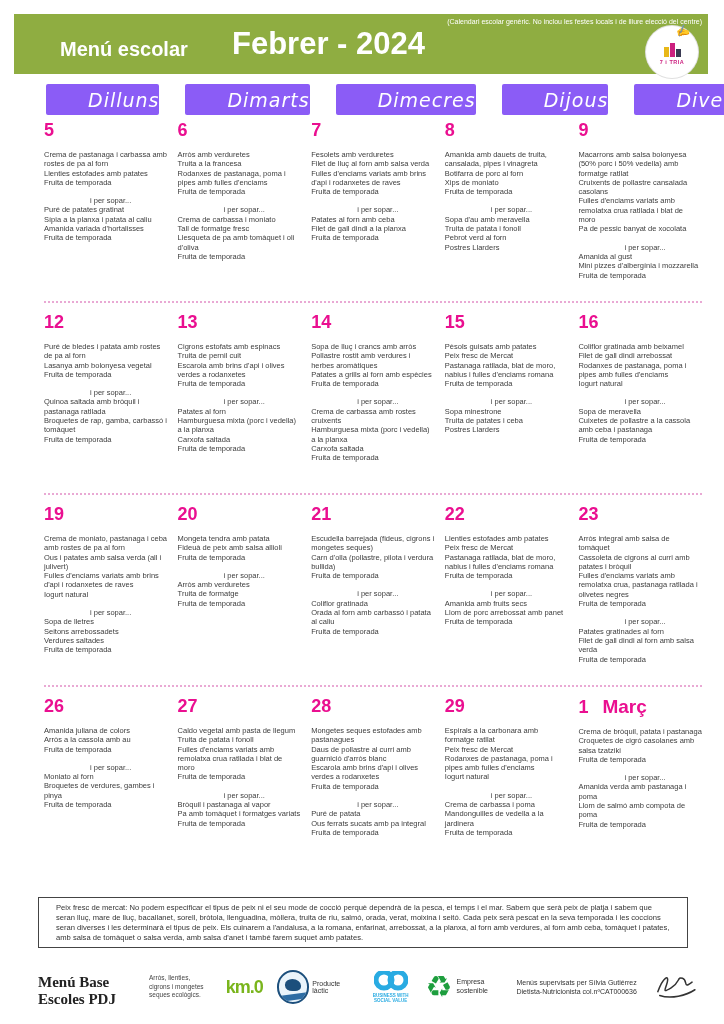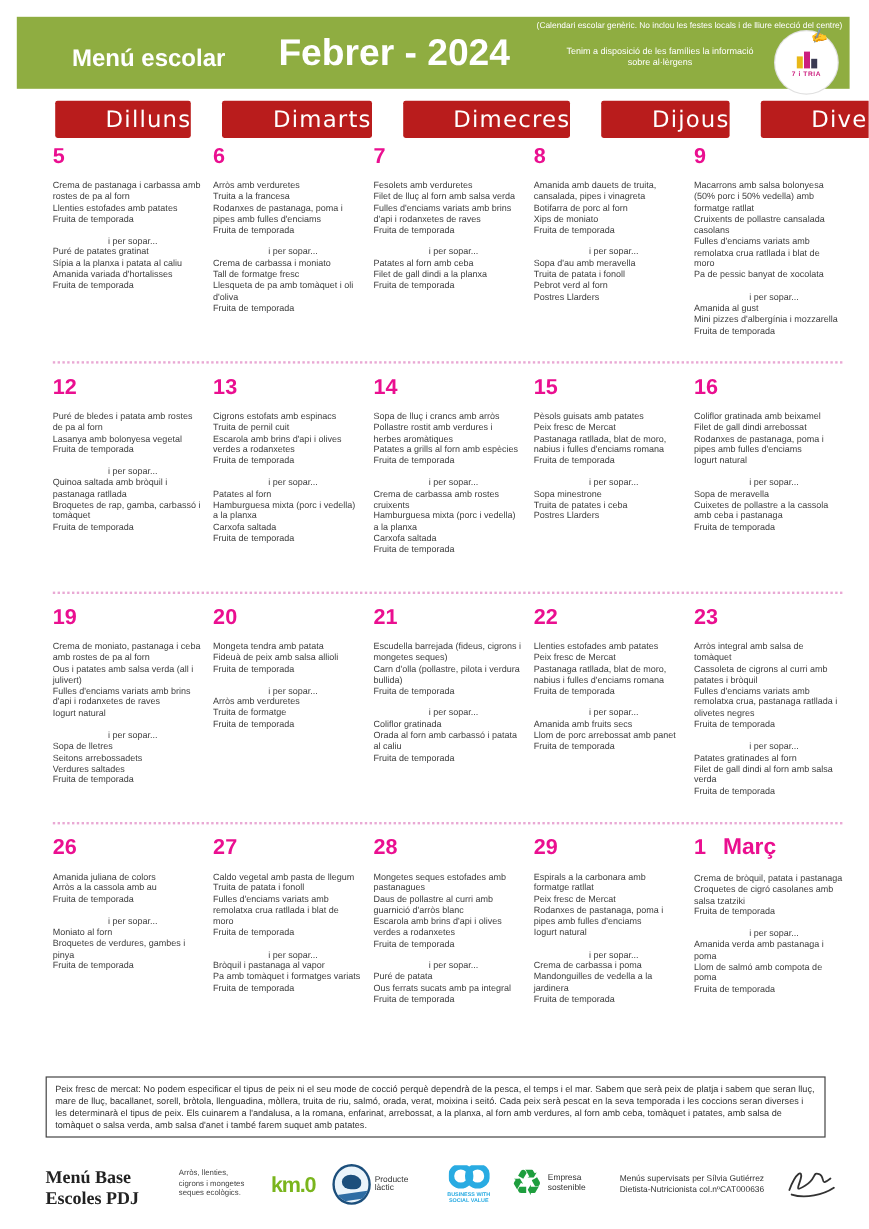--- a/index.html
+++ b/index.html
@@ -20,37 +20,37 @@
   .logo-bars i{display:block;width:5px;}
   .logo-bars i:nth-child(1){height:10px;background:#e8b818;}
   .logo-bars i:nth-child(2){height:14px;background:#cc1f7f;}
   .logo-bars i:nth-child(3){height:8px;background:#3a3a52;}
   .logo-hand{font-size:11px;line-height:1;margin-top:-14px;margin-left:22px;transform:rotate(-15deg);color:#555;}
   .logo-7itria-label{font-size:5.5px;font-weight:bold;color:#cc1f7f;margin-top:2px;letter-spacing:.5px;}
 
   
   .day-headers{position:absolute;left:38px;right:24px;top:84px;display:grid;
         grid-template-columns:repeat(5,1fr);gap:10px;}
-  .day-header-btn{height:31px;background:#b91c1c;border-radius:2px;color:#fff;
+  .day-header-btn{height:31px;background:#8b5cf6;border-radius:2px;color:#fff;
         display:flex;align-items:center;justify-content:center;
-        font-family:"DejaVu Sans",sans-serif;font-size:19px;letter-spacing:1px;
+        font-family:"DejaVu Sans",sans-serif;font-style:italic;font-size:19px;letter-spacing:1px;
         margin:0 8px;padding-left:42px;}
 
   
   .calendar{position:absolute;left:44px;right:22px;top:120px;}
   .week{display:grid;grid-template-columns:repeat(5,1fr);gap:10px;min-height:181px;}
   .separator{border:none;border-top:2px dotted #e9a9d4;margin:0 0 9px 0;}
   .day-num{font-size:18px;font-weight:bold;color:#ea0f90;margin-bottom:9px;}
   .month-label{margin-left:14px;font-size:19px;}
   .menu-line{font-size:7.5px;line-height:1.24;}
   .sopar{margin-top:9px;padding-left:46px;}
 
   
   .fish-box{position:absolute;left:38px;right:36px;top:897px;border:1px solid #444;
-        padding:5px 7px;font-size:7.6px;line-height:1.3;color:#333;}
+        padding:5px 17px;font-size:7.6px;line-height:1.3;color:#333;}
 
   
   .footer{position:absolute;left:38px;right:26px;top:960px;display:flex;align-items:flex-start;}
   .base-label{font-family:"Liberation Serif",serif;font-size:15px;color:#222;margin-top:14px;width:150px;font-weight:bold;}
   .footer-logos{display:flex;align-items:center;gap:14px;margin-top:10px;}
   .eco-note{width:66px;font-size:6.5px;line-height:1.3;color:#444;}
   .km0{font-size:18px;font-weight:bold;color:#7ab51d;letter-spacing:-1px;}
   .lactic{display:flex;align-items:center;gap:3px;}
   .lactic-badge{width:30px;height:30px;border-radius:50%;background:#eaf4fb;border:2px solid #1c4f7c;
         position:relative;overflow:hidden;}
@@ -70,21 +70,20 @@
 </style>
 </head>
 <body>
 
 <div class="page">
 
   <div class="header-bar">
     <div class="header-title">Menú escolar</div>
     <div class="header-month">Febrer - 2024</div>
     <div class="header-note-top">(Calendari escolar genèric. No inclou les festes locals i de lliure elecció del centre)</div>
-    <div class="header-note-allerg">Tenim a disposició de les famílies la informació sobre al·lèrgens</div>
   </div>
   <div class="logo-7itria">
     <span class="logo-hand">✍</span>
     <span class="logo-bars">
         <i></i>
         <i></i>
         <i></i>
       </span>
     <span class="logo-7itria-label">7 i TRIA</span>
   </div>

